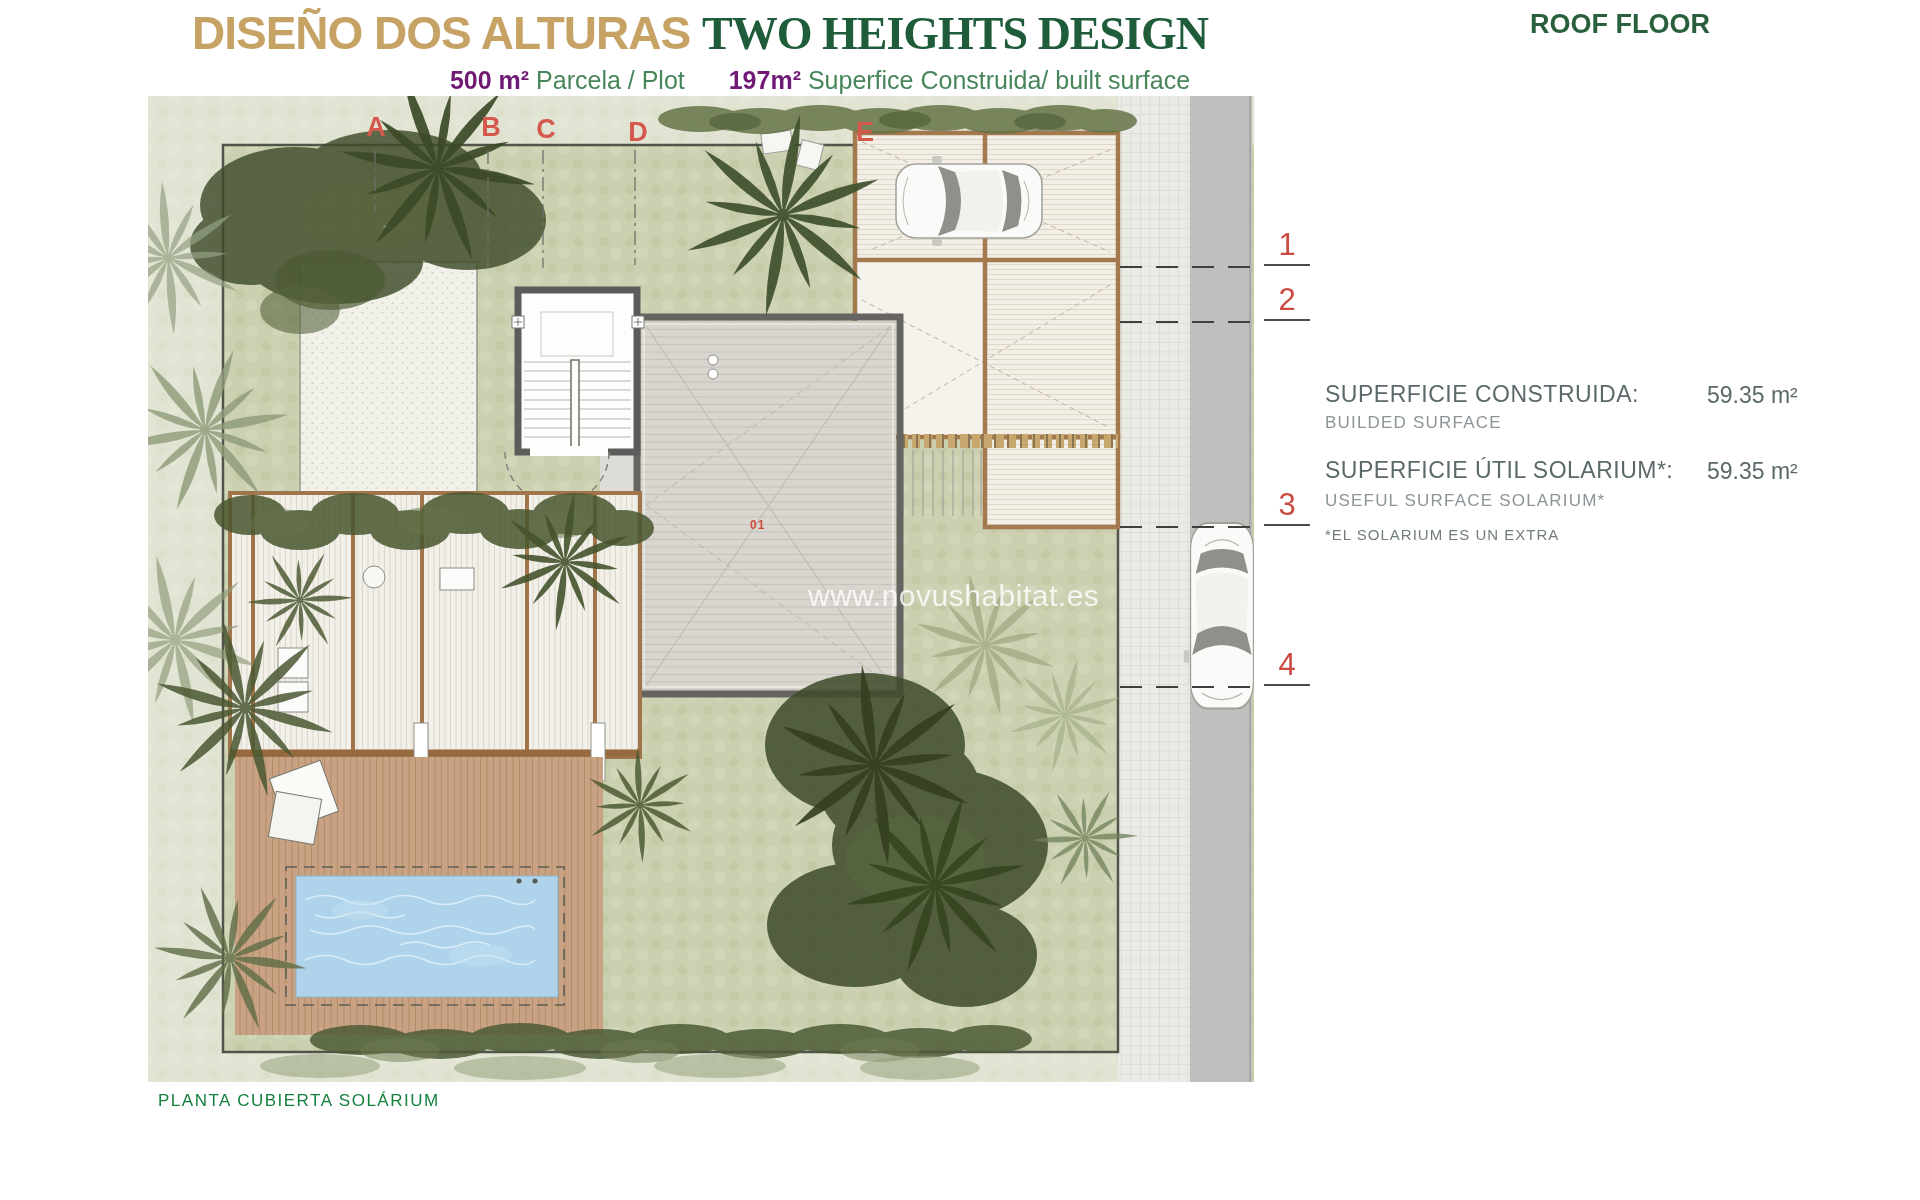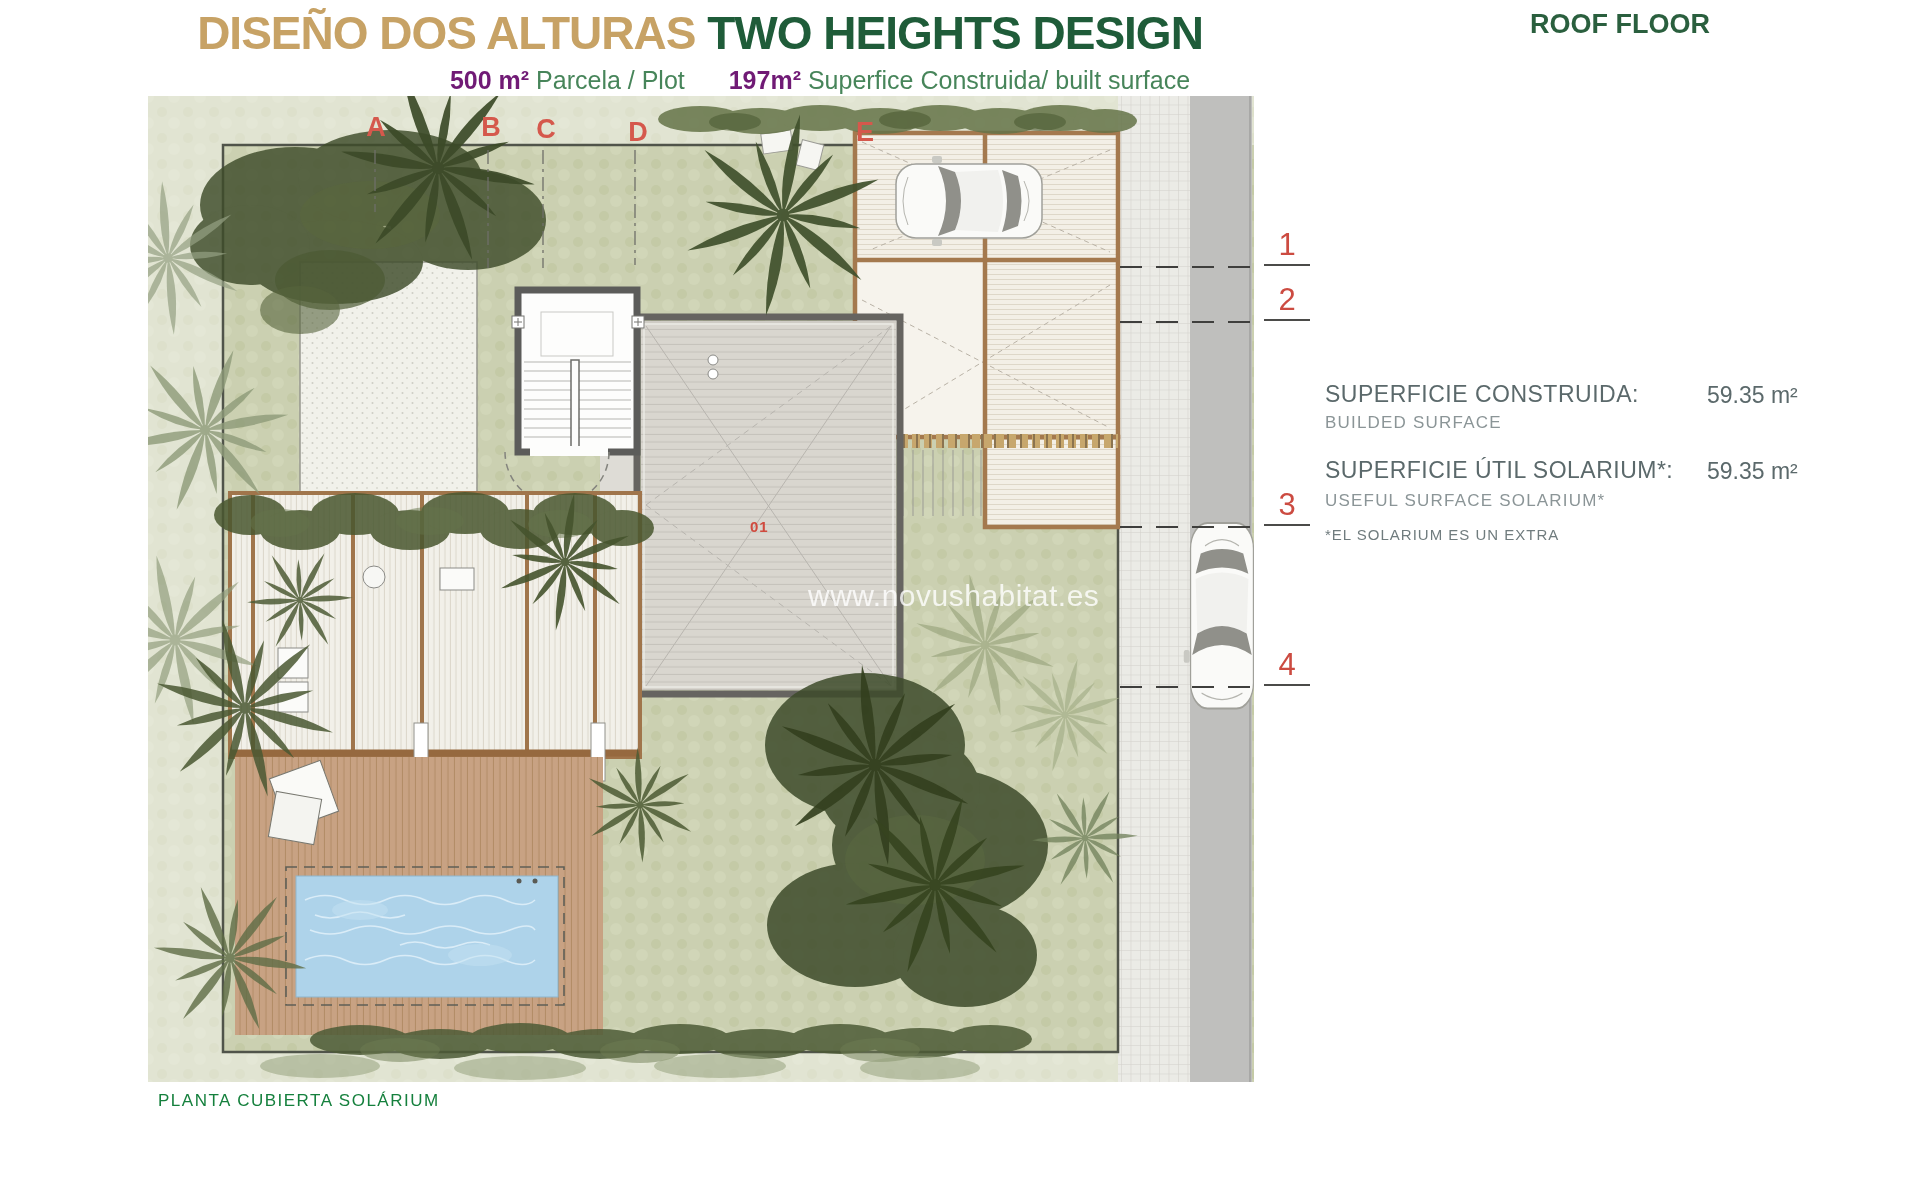--- a/index.html
+++ b/index.html
@@ -4,21 +4,21 @@
 <style>
   * { margin:0; padding:0; box-sizing:border-box; }
   html,body { width:1920px; height:1200px; background:#ffffff; overflow:hidden;
               font-family:"Liberation Sans", sans-serif; }
   .abs { position:absolute; }
 
   
   #main-title { top:6px; left:130px; width:1140px; text-align:center;
                 font-size:46px; font-weight:700; letter-spacing:-1px; white-space:nowrap; }
   #main-title .t1 { color:#c7a265; }
-  #main-title .t2 { color:#1f5c39; }
+  #main-title .t2 { color:#1f5c39;font-family:Liberation Serif, serif; }
   #subtitle { top:66px; left:420px; width:800px; text-align:center; font-size:25px;
               color:#47855a; white-space:nowrap; }
   #subtitle .val { font-weight:700; color:#701a75; }
   #subtitle .gap { display:inline-block; width:30px; }
   #plan-title { top:6px; left:1472px; width:296px; text-align:center; line-height:37px; }
   #plan-title .es { font-size:27px; font-weight:600; color:#6ca371; display:block; }
   #plan-title .en { font-size:27px; font-weight:700; color:#2a5f3e; display:block; }
 
   
   #info-panel { left:1325px; top:381px; width:540px; height:180px; color:#5b696b; }
@@ -32,21 +32,21 @@
                  font-weight:600; color:#d5584c; }
   .grid-num { position:absolute; left:1264px; width:46px; height:44px; text-align:center;
               line-height:46px; font-size:31px; font-weight:500; color:#cc4b41;
               border-bottom:2px solid #4b4b49; }
   .leader { position:absolute; left:1120px; width:142px; height:2px;
             background:repeating-linear-gradient(90deg,#3f3f3d 0 22px,transparent 22px 36px); }
 
   
   #watermark { left:808px; top:579px; font-size:30px; font-weight:400;
                color:rgba(255,255,255,0.8); letter-spacing:0.5px; white-space:nowrap; }
-  #room-label { left:750px; top:518px; font-size:15px; font-weight:700;
+  #room-label { left:750px; top:518px; font-size:12px; font-weight:700;
                 color:#d04a3e; letter-spacing:1px;text-align:right; }
   #plan-caption { left:158px; top:1091px; font-size:17px; color:#15803d; letter-spacing:1.5px; }
 
   #site-plan { left:148px; top:96px; }
 </style>
 </head>
 <body>
 
 <div class="abs" id="main-title">
   <span class="t1">DISEÑO DOS ALTURAS</span>

